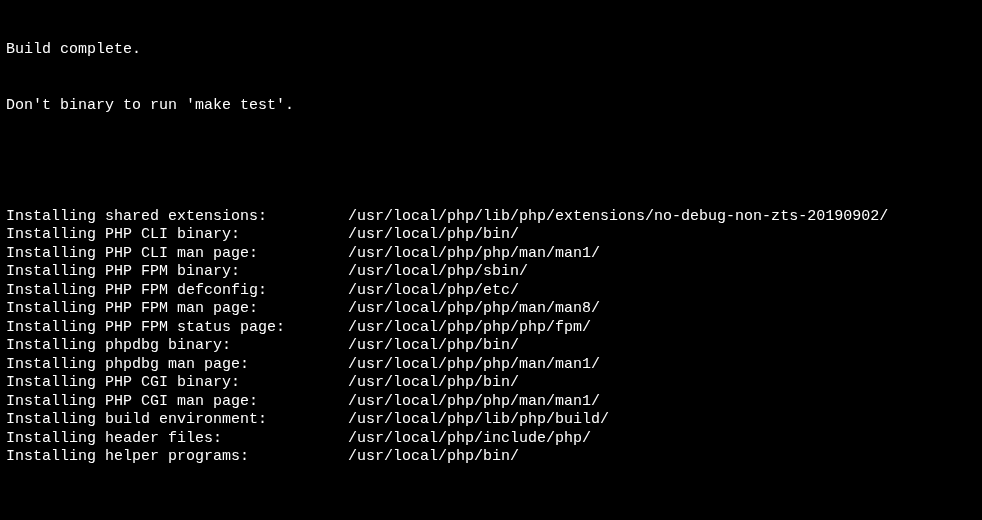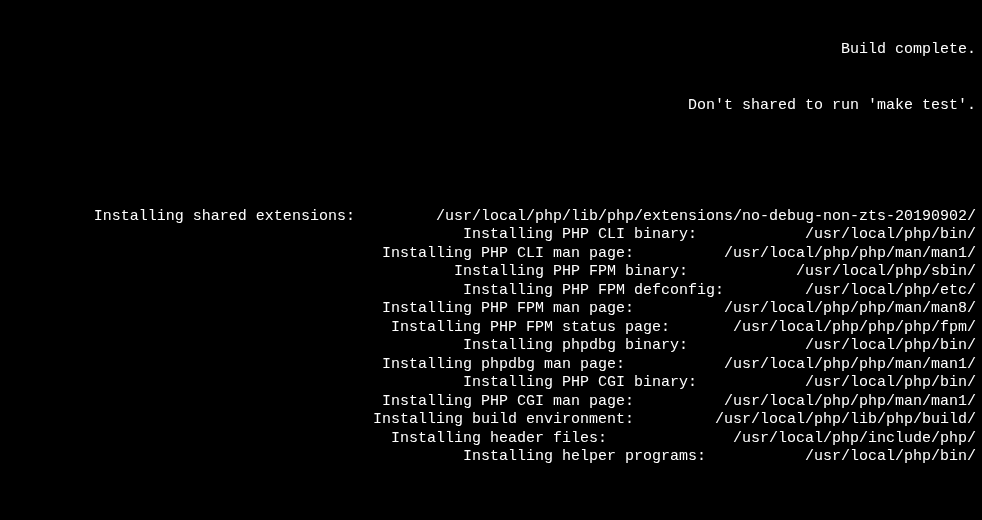--- a/index.html
+++ b/index.html
@@ -11,28 +11,28 @@
     overflow: hidden;
   }
   .terminal {
     font-family: "Courier New", Courier, monospace;
     font-size: 15px;
     line-height: 18.5px;
     color: #fff;
     white-space: pre;
     padding: 4px 6px;
   }
-  .line { white-space: pre; text-align: right; }
+  .line { white-space: pre; }
 </style>
 </head>
 <body>
 
 <div class="terminal">
   <div class="line">Build complete.</div>
-  <div class="line">Don't shared to run 'make test'.</div>
+  <div class="line">Don't binary to run 'make test'.</div>
   <div class="line"></div>
 
   <div id="install-block"><div class="line">Installing shared extensions:         /usr/local/php/lib/php/extensions/no-debug-non-zts-20190902/</div><div class="line">Installing PHP CLI binary:            /usr/local/php/bin/</div><div class="line">Installing PHP CLI man page:          /usr/local/php/php/man/man1/</div><div class="line">Installing PHP FPM binary:            /usr/local/php/sbin/</div><div class="line">Installing PHP FPM defconfig:         /usr/local/php/etc/</div><div class="line">Installing PHP FPM man page:          /usr/local/php/php/man/man8/</div><div class="line">Installing PHP FPM status page:       /usr/local/php/php/php/fpm/</div><div class="line">Installing phpdbg binary:             /usr/local/php/bin/</div><div class="line">Installing phpdbg man page:           /usr/local/php/php/man/man1/</div><div class="line">Installing PHP CGI binary:            /usr/local/php/bin/</div><div class="line">Installing PHP CGI man page:          /usr/local/php/php/man/man1/</div><div class="line">Installing build environment:         /usr/local/php/lib/php/build/</div><div class="line">Installing header files:              /usr/local/php/include/php/</div><div class="line">Installing helper programs:           /usr/local/php/bin/</div></div>
 
   
   
 
   
   
   

